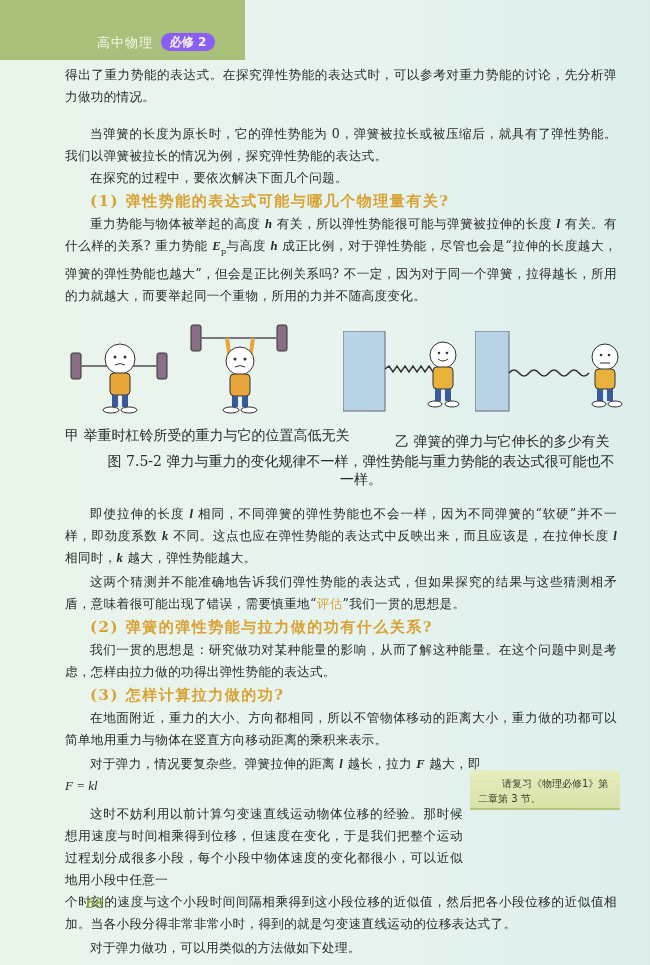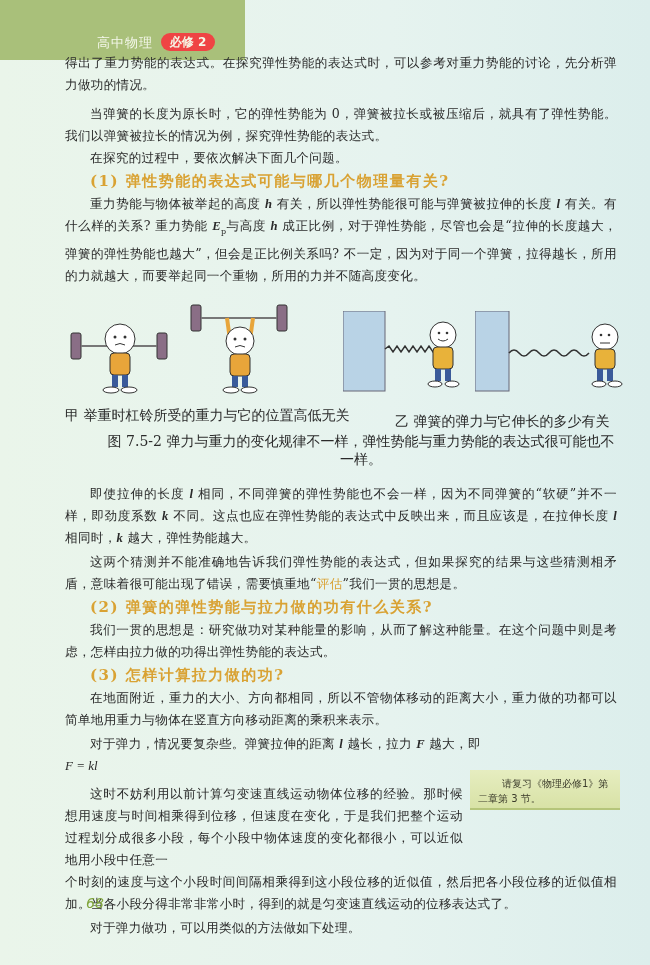--- a/index.html
+++ b/index.html
@@ -14,25 +14,25 @@
     position: absolute; left: 0; top: 0; width: 245px; height: 60px;
     background: #a9c07a;
   }
   .header-title {
     position: absolute; left: 97px; top: 34px; color: #f4f7ea;
     font-family: "DejaVu Sans", "Liberation Sans", sans-serif; font-size: 13px;
     letter-spacing: 1px;
   }
   .header-pill {
     position: absolute; left: 161px; top: 33px; height: 18px; width: 54px;
-    background: #ef4444; color: #f6f8e8; border-radius: 10px;
+    background: #8b5cf6; color: #f6f8e8; border-radius: 10px;
     font-family: "DejaVu Sans", "Liberation Sans", sans-serif; font-size: 12px;
     text-align: center; line-height: 18px; font-weight: bold;
   }
-  .content { position: absolute; left: 65px; top: 52px; width: 552px; }
+  .content { position: absolute; left: 65px; top: 64px; width: 552px; }
   p.para {
     margin: 0; font-size: 12.6px; line-height: 22px;
     text-indent: 25px; text-align: justify; letter-spacing: 0.3px;
   }
   p.noindent { text-indent: 0; }
   .q {
     color: #d9a233; font-size: 15px; line-height: 24px; margin: 0; padding-left: 25px;
     font-weight: bold; letter-spacing: 1.5px;
   }
   .hl { color: #d9a233; }
@@ -60,21 +60,21 @@
 </style>
 </head>
 <body>
 
 <div class="header-band"></div>
 <div class="header-title">高中物理</div>
 <div class="header-pill">必修 2</div>
 
 <div class="content">
   <p class="para noindent" style="text-indent:0">得出了重力势能的表达式。在探究弹性势能的表达式时，可以参考对重力势能的讨论，先分析弹力做功的情况。</p>
-  <p class="para" style="margin-top:7px">当弹簧的长度为原长时，它的弹性势能为 0，弹簧被拉长或被压缩后，就具有了弹性势能。我们以弹簧被拉长的情况为例，探究弹性势能的表达式。</p>
+  <p class="para" style="margin-top:15px">当弹簧的长度为原长时，它的弹性势能为 0，弹簧被拉长或被压缩后，就具有了弹性势能。我们以弹簧被拉长的情况为例，探究弹性势能的表达式。</p>
   <p class="para">在探究的过程中，要依次解决下面几个问题。</p>
   <p class="q">(1) 弹性势能的表达式可能与哪几个物理量有关?</p>
   <p class="para">
     <span>重力势能与物体被举起的高度 </span><i class="v">h</i><span> 有关，所以弹性势能很可能与弹簧被拉伸的长度 </span><i class="v">l</i><span> 有关。有什么样的关系? 重力势能 </span><i class="v">E</i><sub style="font-size:8px">p</sub><span>与高度 </span><i class="v">h</i><span> 成正比例，对于弹性势能，尽管也会是“拉伸的长度越大，弹簧的弹性势能也越大”，但会是正比例关系吗? 不一定，因为对于同一个弹簧，拉得越长，所用的力就越大，而要举起同一个重物，所用的力并不随高度变化。</span>
   </p>
 
   <div class="figure">
 
     <svg style="left:0;top:20px" width="110" height="80" viewBox="0 0 110 80">
       <rect x="6" y="16" width="10" height="26" rx="2" fill="#8a6e86" stroke="#333" stroke-width="1"></rect>

